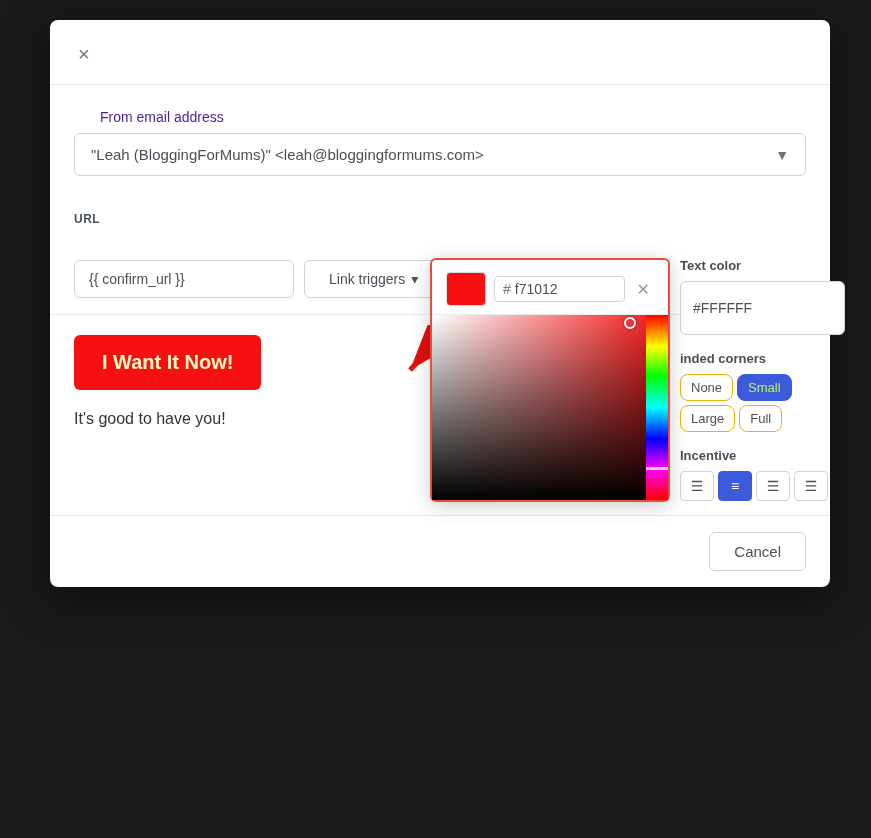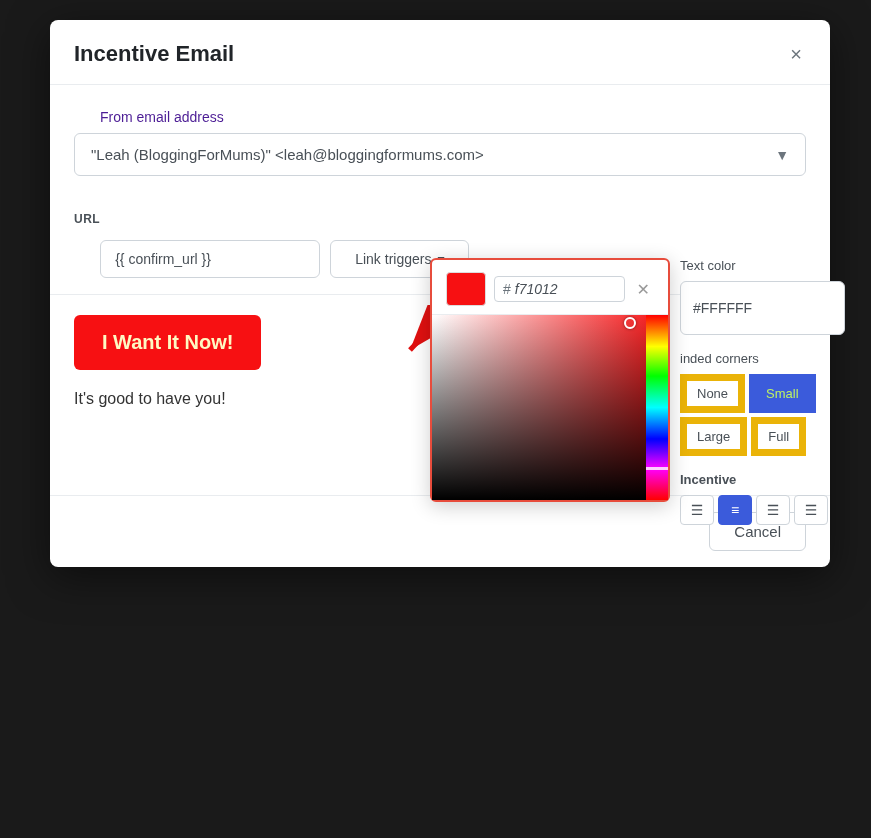--- a/index.html
+++ b/index.html
@@ -178,21 +178,20 @@
       margin-right: 4px;
     }
 
     .hex-input {
       border: none;
       outline: none;
       font-size: 14px;
       color: #495057;
       width: 70px;
       background: transparent;
-      font-style: italic;
     }
 
     .close-color-btn {
       background: none;
       border: none;
       font-size: 16px;
       color: #999;
       cursor: pointer;
       padding: 0 4px;
     }
@@ -259,21 +258,21 @@
       left: 680px;
       width: 165px;
     }
 
     .panel-section {
       margin-bottom: 16px;
     }
 
     .panel-section-label {
       font-size: 13px;
-      font-weight: 400;
+      font-weight: 700;
       color: #495057;
       margin-bottom: 8px;
     }
 
     .text-color-input {
       border: 1px solid #ced4da;
       border-radius: 6px;
       padding: 18px 12px;
       font-size: 14px;
       color: #495057;
@@ -284,22 +283,22 @@
     .corners-options {
       display: flex;
       align-items: center;
       gap: 4px;
       flex-wrap: wrap;
     }
 
     .corner-option {
       padding: 5px 10px;
       font-size: 13px;
-      border-radius: 0;
-      border: 7px solid #eab308;
+      border-radius: 8px;
+      border: 1px solid #eab308;
       cursor: pointer;
       background: #fff;
       color: #495057;
     }
 
     .corner-option.active {
       background: #3b5bdb;
       color: #bef264;
       border-color: #3b5bdb;
     }
@@ -422,34 +421,34 @@
     }
 
     .url-row {
       display: flex;
       align-items: flex-end;
       gap: 10px;
     }
 
     .url-col {
       display: flex;
+      flex-direction: column;
     }
 
   </style>
 </head>
 <body>
 
 <div class="backdrop"></div>
 
 <div class="sidebar-strip"></div>
 
 <div class="modal">
 
   <div class="modal-header">
-    <span class="modal-title">Incentive Email</span>
     <button class="close-btn">×</button>
   </div>
 
   <div class="modal-body">
     <label class="form-label">From email address</label>
     <div class="select-wrapper">
       <span class="select-value">"Leah (BloggingForMums)" &lt;leah@bloggingformums.com&gt;</span>
       <span class="select-arrow">▼</span>
     </div>
   </div>

